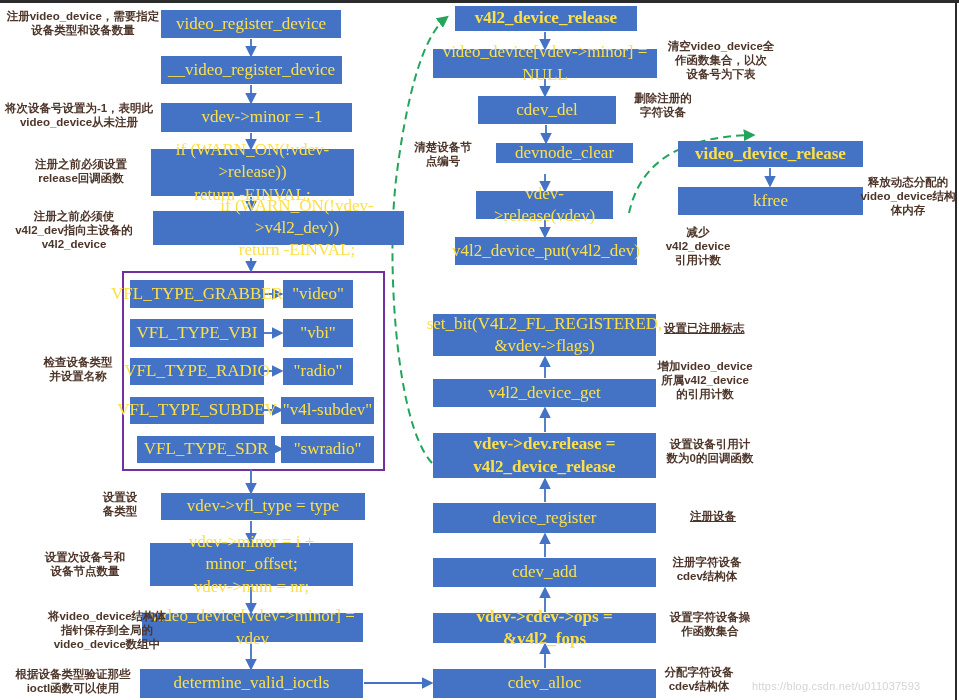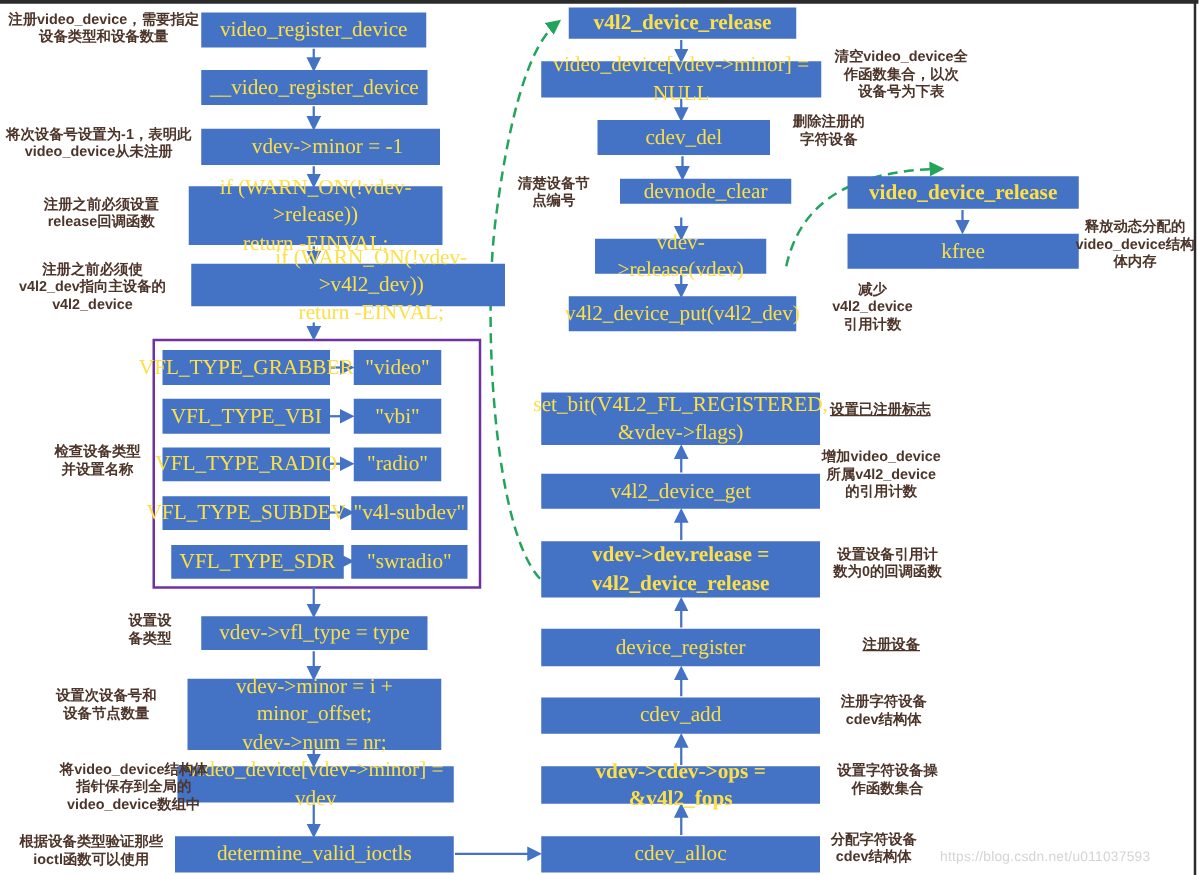--- a/index.html
+++ b/index.html
@@ -89,22 +89,22 @@
       <div class="node" style="left: 130px; top: 280px; width: 134px; height: 28px;">VFL_TYPE_GRABBER</div>
       <div class="node" style="left: 283px; top: 280px; width: 70px; height: 28px;">"video"</div>
       <div class="node" style="left: 130px; top: 319px; width: 134px; height: 28px;">VFL_TYPE_VBI</div>
       <div class="node" style="left: 283px; top: 319px; width: 70px; height: 28px;">"vbi"</div>
       <div class="node" style="left: 130px; top: 358px; width: 134px; height: 27px;">VFL_TYPE_RADIO</div>
       <div class="node" style="left: 283px; top: 358px; width: 70px; height: 27px;">"radio"</div>
       <div class="node" style="left: 130px; top: 397px; width: 134px; height: 27px;">VFL_TYPE_SUBDEV</div>
       <div class="node" style="left: 281px; top: 397px; width: 93px; height: 27px;">"v4l-subdev"</div>
       <div class="node" style="left: 137px; top: 436px; width: 138px; height: 27px;">VFL_TYPE_SDR</div>
       <div class="node" style="left: 281px; top: 436px; width: 93px; height: 27px;">"swradio"</div>
-      <div class="node" style="left: 161px; top: 493px; width: 181px; height: 27px;">vdev-&gt;vfl_type = type</div>
-      <div class="node" style="left: 150px; top: 543px; width: 203px; height: 57px;">vdev-&gt;minor = i + minor_offset;
+      <div class="node" style="left: 161px; top: 493px; width: 204px; height: 27px;">vdev-&gt;vfl_type = type</div>
+      <div class="node" style="left: 150px; top: 543px; width: 203px; height: 43px;">vdev-&gt;minor = i + minor_offset;
 vdev-&gt;num = nr;</div>
       <div class="node" style="left: 142px; top: 613px; width: 221px; height: 29px;">video_device[vdev-&gt;minor] = vdev</div>
       <div class="node" style="left: 140px; top: 669px; width: 223px; height: 29px;">determine_valid_ioctls</div>
       <div class="node bold" style="left: 455px; top: 6px; width: 182px; height: 25px;">v4l2_device_release</div>
       <div class="node" style="left: 433px; top: 49px; width: 224px; height: 29px;">video_device[vdev-&gt;minor] = NULL</div>
       <div class="node" style="left: 478px; top: 96px; width: 138px; height: 28px;">cdev_del</div>
       <div class="node" style="left: 476px; top: 143px; width: 137px; height: 20px; margin-left: 20px;">devnode_clear</div>
       <div class="node" style="left: 476px; top: 191px; width: 137px; height: 28px;">vdev-&gt;release(vdev)</div>
       <div class="node" style="left: 455px; top: 237px; width: 182px; height: 28px;">v4l2_device_put(v4l2_dev)</div>
       <div class="node" style="left: 433px; top: 314px; width: 223px; height: 42px;">set_bit(V4L2_FL_REGISTERED,

